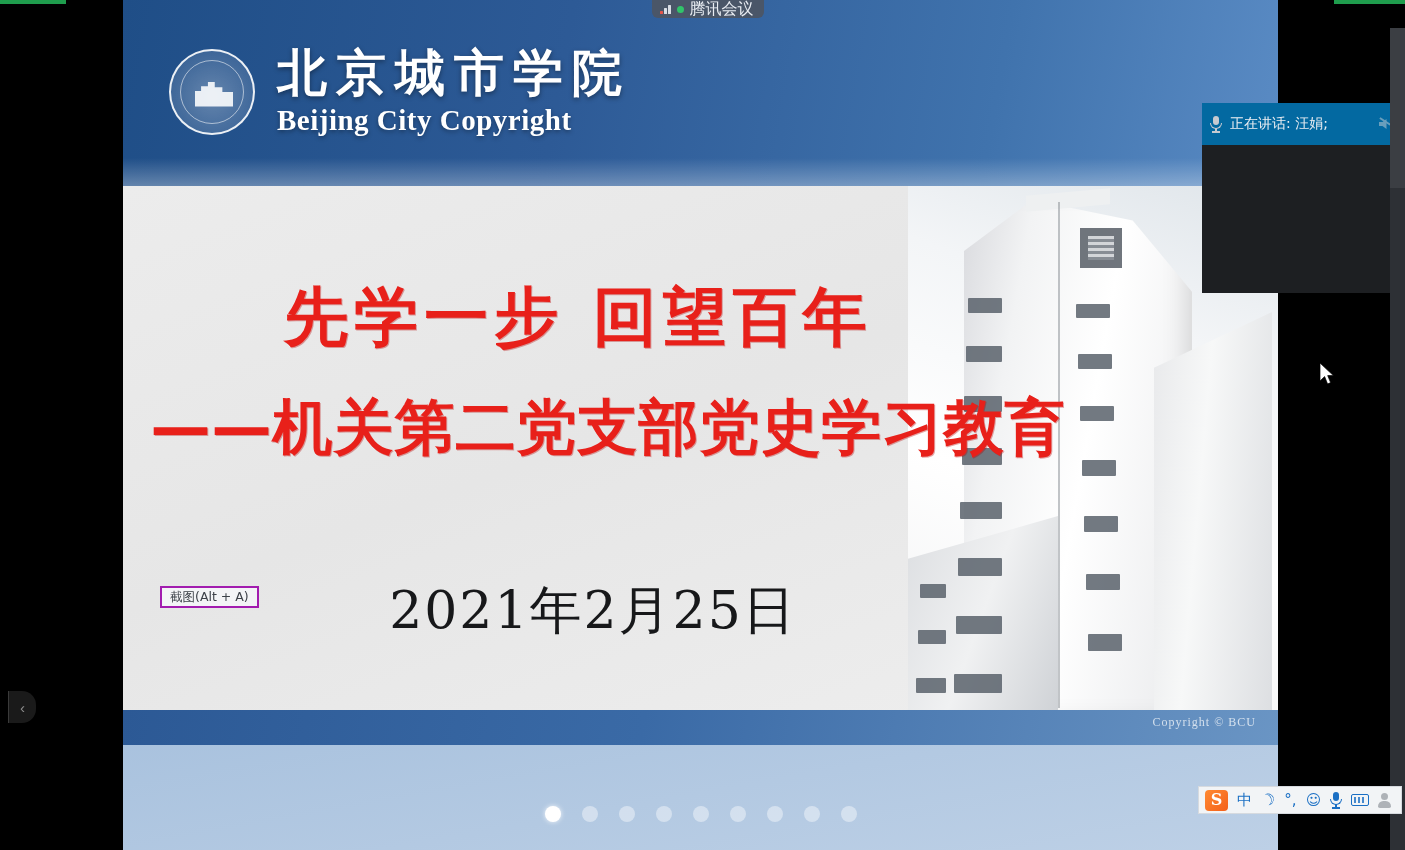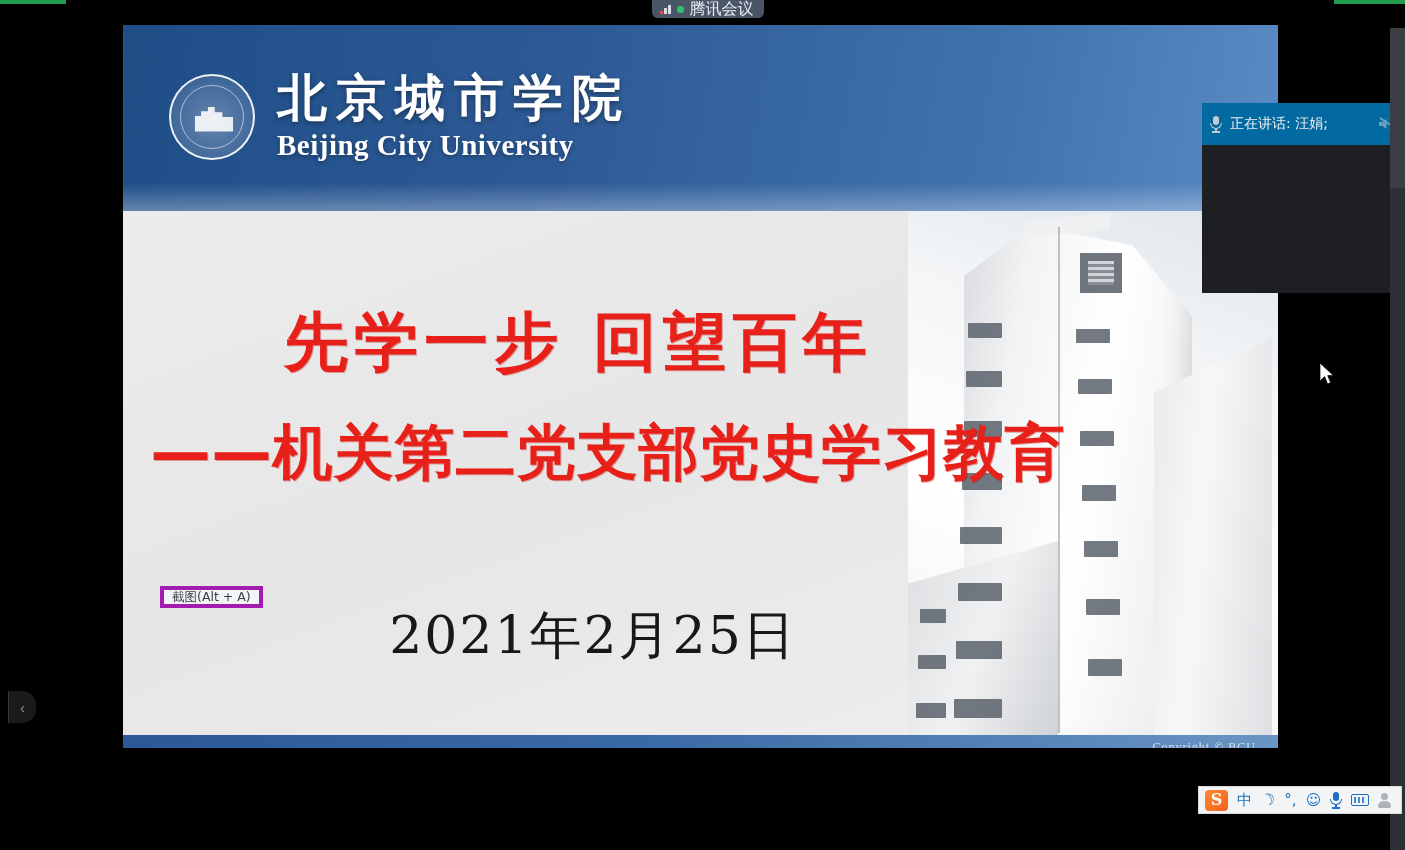--- a/index.html
+++ b/index.html
@@ -10,24 +10,23 @@
   }
   #root { position: relative; width: 1405px; height: 850px; background: #000; overflow: hidden; }
 
   
   .green-strip { position: absolute; top: 0; height: 4px; background: #1f9d4d; }
   #green-left  { left: 0;    width: 66px; }
   #green-right { left: 1334px; width: 71px; }
 
   
   #slide {
-    position: absolute; left: 123px; top: 0; width: 1155px; height: 723px;
+    position: absolute; left: 123px; top: 0; width: 1155px; height: 850px;
     background: linear-gradient(170deg,#5b82b6 0%, #84a4cc 35%, #a9c2de 70%, #bdd0e6 100%);
     overflow: hidden;
-    margin-top: 25px;
   }
   #slide-inner {
     position: absolute; left: 0; top: 0; width: 1155px; height: 745px;
     background: #fff; overflow: hidden;
   }
   
   #slide-header {
     position: absolute; left: 0; top: 0; width: 100%; height: 186px;
     background: linear-gradient(100deg,#1f4e87 0%, #2d5a96 38%, #4073ad 75%, #5a8bc4 100%);
   }
@@ -205,21 +204,21 @@
   #name-text { font-family: "DejaVu Sans", sans-serif; font-size: 14px; color: #fff; white-space: nowrap; }
 
   
   #right-rail { position: absolute; left: 1390px; top: 28px; width: 15px; height: 160px; background: #3b3e43; }
   #right-rail-lower { position: absolute; left: 1390px; top: 188px; width: 15px; height: 662px; background: #2d3035; }
 
   
   #screenshot-tooltip {
     position: absolute; left: 160px; top: 586px; height: 22px;
     display: flex; align-items: center; padding: 0 8px;
-    background: #f3f4f6; border: 4px solid #a21caf; color: #3c4148;
+    background: #f3f4f6; border: 2px solid #a21caf; color: #3c4148;
     font-family: "DejaVu Sans", sans-serif; font-size: 12.5px; white-space: nowrap;
   }
 
   
   #collapse-handle {
     position: absolute; left: 8px; top: 691px; width: 28px; height: 32px;
     border-radius: 0 14px 14px 0; background: #1a1a1a;
     display: flex; align-items: center; justify-content: center;
     color: #8d8d8d; font-size: 15px; border-left: 1px solid #3a3a3a;
   }
@@ -263,21 +262,21 @@
   <div id="slide">
 
     <div id="slide-inner">
 
       <div id="slide-header">
         <div id="header-sheen"></div>
         <div id="logo-block">
           <div id="logo-seal"></div>
           <div id="logo-text">
             <div id="logo-cn">北京城市学院</div>
-            <div id="logo-en">Beijing City University</div>
+            <div id="logo-en">Beijing City Copyright</div>
           </div>
         </div>
       </div>
 
       <div id="slide-body">
 
         <div id="building">
           <div id="tower"></div>
           <div id="tower-cap"></div>
           <div id="tower-edge"></div>

